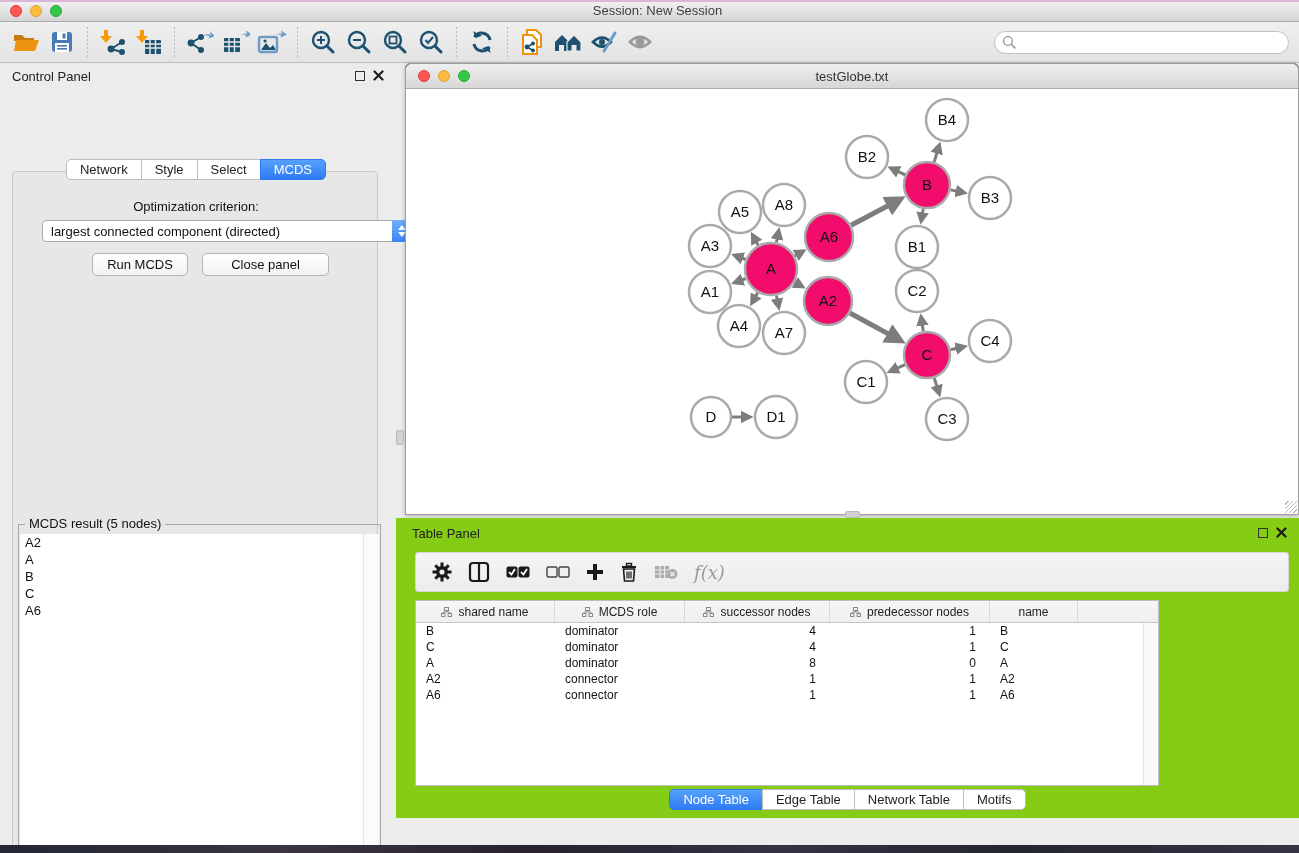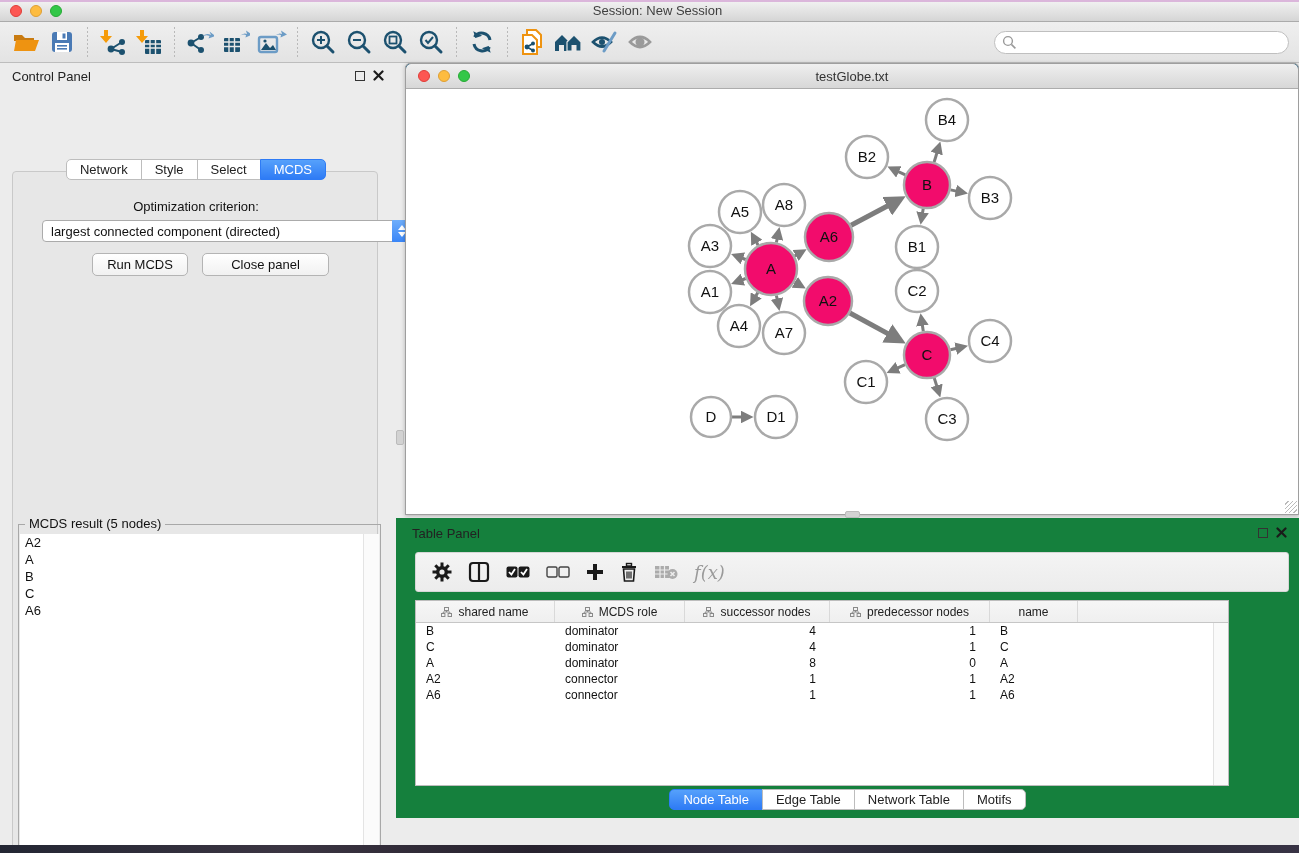--- a/index.html
+++ b/index.html
@@ -80,29 +80,29 @@
   .net-titlebar .title { position:absolute; left:0; right:0; top:5px; text-align:center; font-size:13px; color:#333; }
   .net-canvas { position:absolute; left:0; top:25px; width:892px; height:425px; background:#fff; }
   .resize-grip { position:absolute; right:1px; bottom:1px; width:12px; height:12px;
     background:repeating-linear-gradient(135deg, transparent 0 2px, #BBB 2px 3px); }
 
   
   .v-handle { position:absolute; left:396px; top:430px; width:8px; height:15px; background:#D2D2D2; border:1px solid #BBB; border-radius:2px; }
   .h-handle { position:absolute; left:845px; top:511px; width:15px; height:7px; background:#D2D2D2; border:1px solid #BBB; border-radius:2px; }
 
   
-  .table-panel { position:absolute; left:396px; top:518px; width:903px; height:300px; background:#15803d; }
+  .table-panel { position:absolute; left:396px; top:518px; width:903px; height:300px; background:#84cc16; }
   .table-panel .panel-title { position:absolute; left:16px; top:8px; font-size:13px; color:#222; }
   .table-panel .panel-controls { top:9px; right:12px; }
   .tp-toolbar { position:absolute; left:19px; top:34px; width:874px; height:40px;
     background:linear-gradient(#F4F4F4,#ECECEC); border:1px solid #D6D6D6; border-radius:3px;
     display:flex; align-items:center; gap:16px; padding-left:16px; }
   .tp-btn { display:flex; align-items:center; justify-content:center; background:none; border:none; height:30px; }
   .fx-label { font-family:"DejaVu Serif", serif; font-style:italic; font-size:18px; color:#9a9a9a; }
-  .data-table { position:absolute; left:19px; top:82px; width:814px; height:186px; background:#fff;
+  .data-table { position:absolute; left:19px; top:82px; width:744px; height:186px; background:#fff;
     border:1px solid #BDBDBD; overflow:hidden; }
   .tbl-header { display:grid; grid-template-columns:139px 130px 145px 160px 88px 1fr; height:22px;
     background:linear-gradient(#F6F6F6,#EFEFEF); border-bottom:1px solid #C6C6C6; }
   .tbl-hcell { display:flex; align-items:center; justify-content:center; gap:6px;
     font-size:12px; color:#222; border-right:1px solid #D9D9D9; overflow:hidden; }
   .tbl-hcell:last-child { border-right:none; }
   .tbl-row { display:grid; grid-template-columns:139px 130px 145px 160px 88px 1fr; height:16px; background:#fff; }
   .tbl-cell { font-size:12px; color:#111; line-height:16px; white-space:nowrap; overflow:hidden; }
   .cell-l { padding-left:10px; text-align:left; }
   .cell-r { padding-right:14px; text-align:right; }

